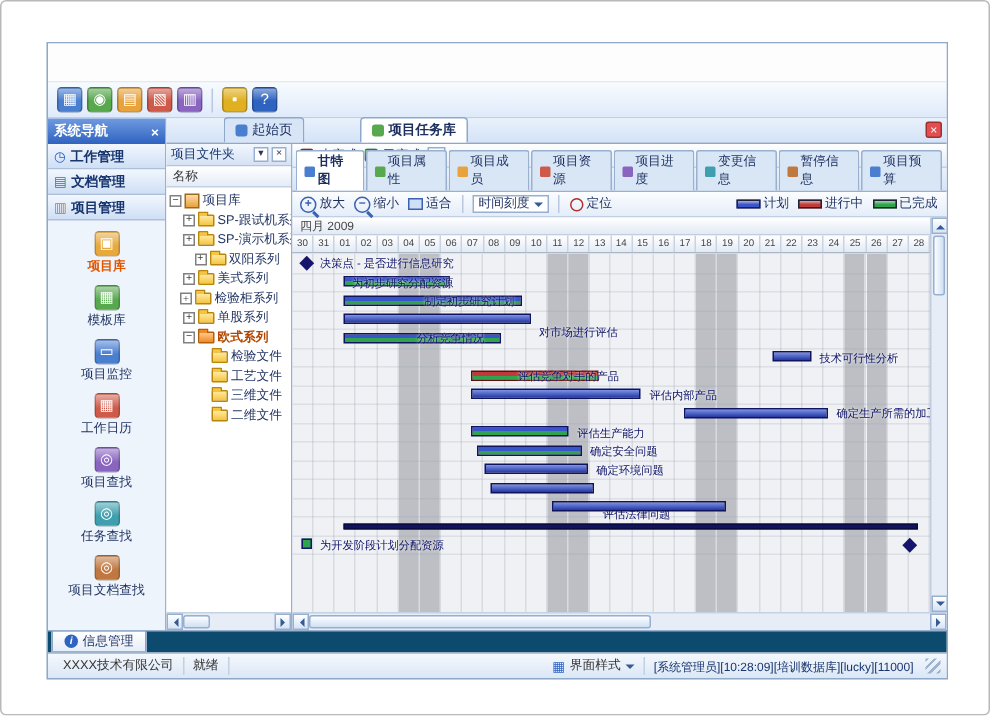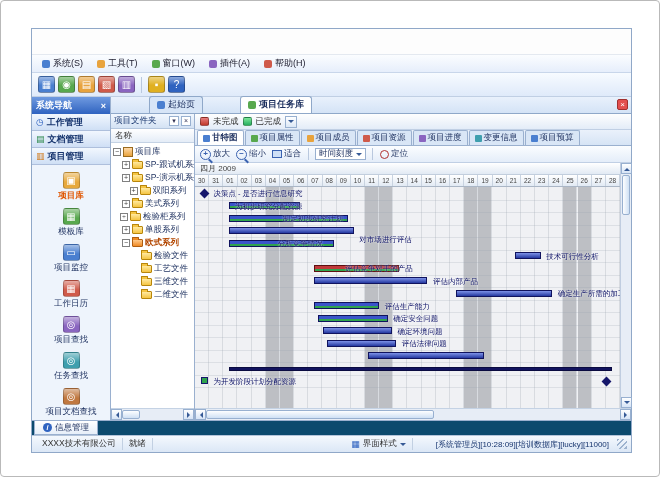--- a/index.html
+++ b/index.html
@@ -146,53 +146,31 @@
   .infostrip { height:15px; background:#0c4a6e; border-top:1px solid #9ab0cf; display:flex;
     align-items:flex-start; padding-left:2px; }
   .info-tab { height:14px; display:flex; align-items:center; gap:3px; padding:0 8px;
     background:linear-gradient(#fff,#e6eef9); border:1px solid #9ab0cf; border-top:none; font-size:8.5px; color:#1c2f5e; }
   .info-icon { width:9px; height:9px; border-radius:50%; background:#2f63c0; color:#fff; font-size:7px;
     line-height:9px; text-align:center; font-style:italic; font-weight:bold; }
   .statusbar { height:17px; background:linear-gradient(#f4f8fd,#dbe7f6); border-top:1px solid #b4c4da;
     display:flex; align-items:center; font-size:8.5px; color:#333; padding:0 4px; }
   .sb-seg { padding:0 6px; border-right:1px solid #c2d0e2; height:12px; display:flex; align-items:center; gap:3px; }
   .sb-flex { flex:1; }
-  .session { color:#17356e; border-right:none; font-size:8px;margin-left:17px; }
+  .session { color:#17356e; border-right:none; font-size:8px; }
   .style-icon { color:#2f63c0; font-size:9px; line-height:10px; }
   .grip { width:10px; height:10px; margin-left:2px;
     background:repeating-linear-gradient(135deg,#9db3cf 0 1.5px,transparent 1.5px 4px); }
 </style>
 </head>
 <body>
 
 <div class="frame">
   <div class="window">
     <div class="titlebar"></div>
-    <div class="menubar" id="menubar">
-        <span class="menu-item">
-          <span class="menu-icon" style="background: rgb(74, 127, 208);"></span>
-          <span>系统(S)</span>
-        </span>
-        <span class="menu-item">
-          <span class="menu-icon" style="background: rgb(232, 163, 61);"></span>
-          <span>工具(T)</span>
-        </span>
-        <span class="menu-item">
-          <span class="menu-icon" style="background: rgb(88, 168, 78);"></span>
-          <span>窗口(W)</span>
-        </span>
-        <span class="menu-item">
-          <span class="menu-icon" style="background: rgb(138, 101, 192);"></span>
-          <span>插件(A)</span>
-        </span>
-        <span class="menu-item">
-          <span class="menu-icon" style="background: rgb(207, 90, 74);"></span>
-          <span>帮助(H)</span>
-        </span>
-      </div>
     <div class="toolbar" id="toolbar">
         <span class="tb-icon" style="background: linear-gradient(rgba(255, 255, 255, 0.45), rgba(255, 255, 255, 0) 55%), rgb(74, 127, 208);">▦</span>
         <span class="tb-icon" style="background: linear-gradient(rgba(255, 255, 255, 0.45), rgba(255, 255, 255, 0) 55%), rgb(88, 168, 78);">◉</span>
         <span class="tb-icon" style="background: linear-gradient(rgba(255, 255, 255, 0.45), rgba(255, 255, 255, 0) 55%), rgb(232, 163, 61);">▤</span>
         <span class="tb-icon" style="background: linear-gradient(rgba(255, 255, 255, 0.45), rgba(255, 255, 255, 0) 55%), rgb(207, 90, 74);">▧</span>
         <span class="tb-icon" style="background: linear-gradient(rgba(255, 255, 255, 0.45), rgba(255, 255, 255, 0) 55%), rgb(138, 101, 192);">▥</span>
         <span class="tb-sep"></span>
         <span class="tb-icon" style="background: linear-gradient(rgba(255, 255, 255, 0.45), rgba(255, 255, 255, 0) 55%), rgb(224, 176, 32);">▪</span>
         <span class="tb-icon" style="background: linear-gradient(rgba(255, 255, 255, 0.45), rgba(255, 255, 255, 0) 55%), rgb(47, 99, 192);">?</span>
       </div>
@@ -374,20 +352,24 @@
                   <span class="gtab-icon" style="background: rgb(207, 90, 74);"></span>
                   <span>项目资源</span>
                 </span>
                 <span class="gtab">
                   <span class="gtab-icon" style="background: rgb(138, 101, 192);"></span>
                   <span>项目进度</span>
                 </span>
                 <span class="gtab">
                   <span class="gtab-icon" style="background: rgb(63, 159, 174);"></span>
                   <span>变更信息</span>
+                </span>
+                <span class="gtab">
+                  <span class="gtab-icon" style="background: rgb(192, 120, 64);"></span>
+                  <span>暂停信息</span>
                 </span>
                 <span class="gtab">
                   <span class="gtab-icon" style="background: rgb(74, 127, 208);"></span>
                   <span>项目预算</span>
                 </span>
               </div>
             <div class="gtools">
               <span class="gtool">
                 <span class="mag">+</span>
                 <span>放大</span>
@@ -403,20 +385,34 @@
               <span class="vsep"></span>
               <span class="drop">
                 <span>时间刻度</span>
                 <span class="tri tri-d"></span>
               </span>
               <span class="vsep"></span>
               <span class="gtool">
                 <span class="loc-icon"></span>
                 <span>定位</span>
               </span>
+              <span class="legend" id="legend">
+                  <span class="lg-item">
+                    <span class="lg-swatch" style="background: linear-gradient(rgba(255, 255, 255, 0.55), rgba(255, 255, 255, 0) 60%), rgb(58, 85, 201);"></span>
+                    <span>计划</span>
+                  </span>
+                  <span class="lg-item">
+                    <span class="lg-swatch" style="background: linear-gradient(rgba(255, 255, 255, 0.55), rgba(255, 255, 255, 0) 60%), rgb(192, 58, 58);"></span>
+                    <span>进行中</span>
+                  </span>
+                  <span class="lg-item">
+                    <span class="lg-swatch" style="background: linear-gradient(rgba(255, 255, 255, 0.55), rgba(255, 255, 255, 0) 60%), rgb(47, 163, 77);"></span>
+                    <span>已完成</span>
+                  </span>
+                </span>
             </div>
             <div class="chart-wrap">
               <div class="chart">
                 <div class="month-row">
                   <span>四月 2009</span>
                 </div>
                 <div class="day-row" id="dayrow">
                     <span class="day-cell">30</span>
                     <span class="day-cell">31</span>
                     <span class="day-cell">01</span>
@@ -513,21 +509,21 @@
                     <div class="glabel" style="left: 56%; top: 89.5px;">评估内部产品</div>
                     <div class="gbar fill-plan" style="left: 61.3333%; width: 22.6667%; top: 102.5px;"></div>
                     <div class="glabel" style="left: 85.3333%; top: 102px;">确定生产所需的加工</div>
                     <div class="gbar fill-completed" style="left: 28%; width: 15.3333%; top: 115px;"></div>
                     <div class="glabel" style="left: 44.6667%; top: 114.5px;">评估生产能力</div>
                     <div class="gbar fill-completed" style="left: 29%; width: 16.3333%; top: 127.5px;"></div>
                     <div class="glabel" style="left: 46.6667%; top: 127px;">确定安全问题</div>
                     <div class="gbar fill-plan" style="left: 30%; width: 16.3333%; top: 140px;"></div>
                     <div class="glabel" style="left: 47.6667%; top: 139.5px;">确定环境问题</div>
                     <div class="gbar fill-plan" style="left: 31%; width: 16.3333%; top: 152.5px;"></div>
-                    <div class="glabel" style="left: 48.6667%; top: 152px;">评估法律问题</div>
+                    <div class="glabel" style="left: 48.6667%; top: 169px;">评估法律问题</div>
                     <div class="gbar fill-plan" style="left: 40.6667%; width: 27.3333%; top: 165px;"></div>
                     <div class="gbar fill-summary" style="left: 8%; width: 90%; top: 179.5px;"></div>
                     <div class="milestone" style="left: calc(96.6667% - 3px); top: 190.5px;"></div>
                     <div class="gtask-icon" style="left: 1.33333%; top: 190px;"></div>
                     <div class="glabel" style="left: 4.33333%; top: 189.5px;">为开发阶段计划分配资源</div>
                   </div>
               </div>
               <div class="vscroll">
                 <span class="sbtn">
                     <span class="tri tri-u"></span>

